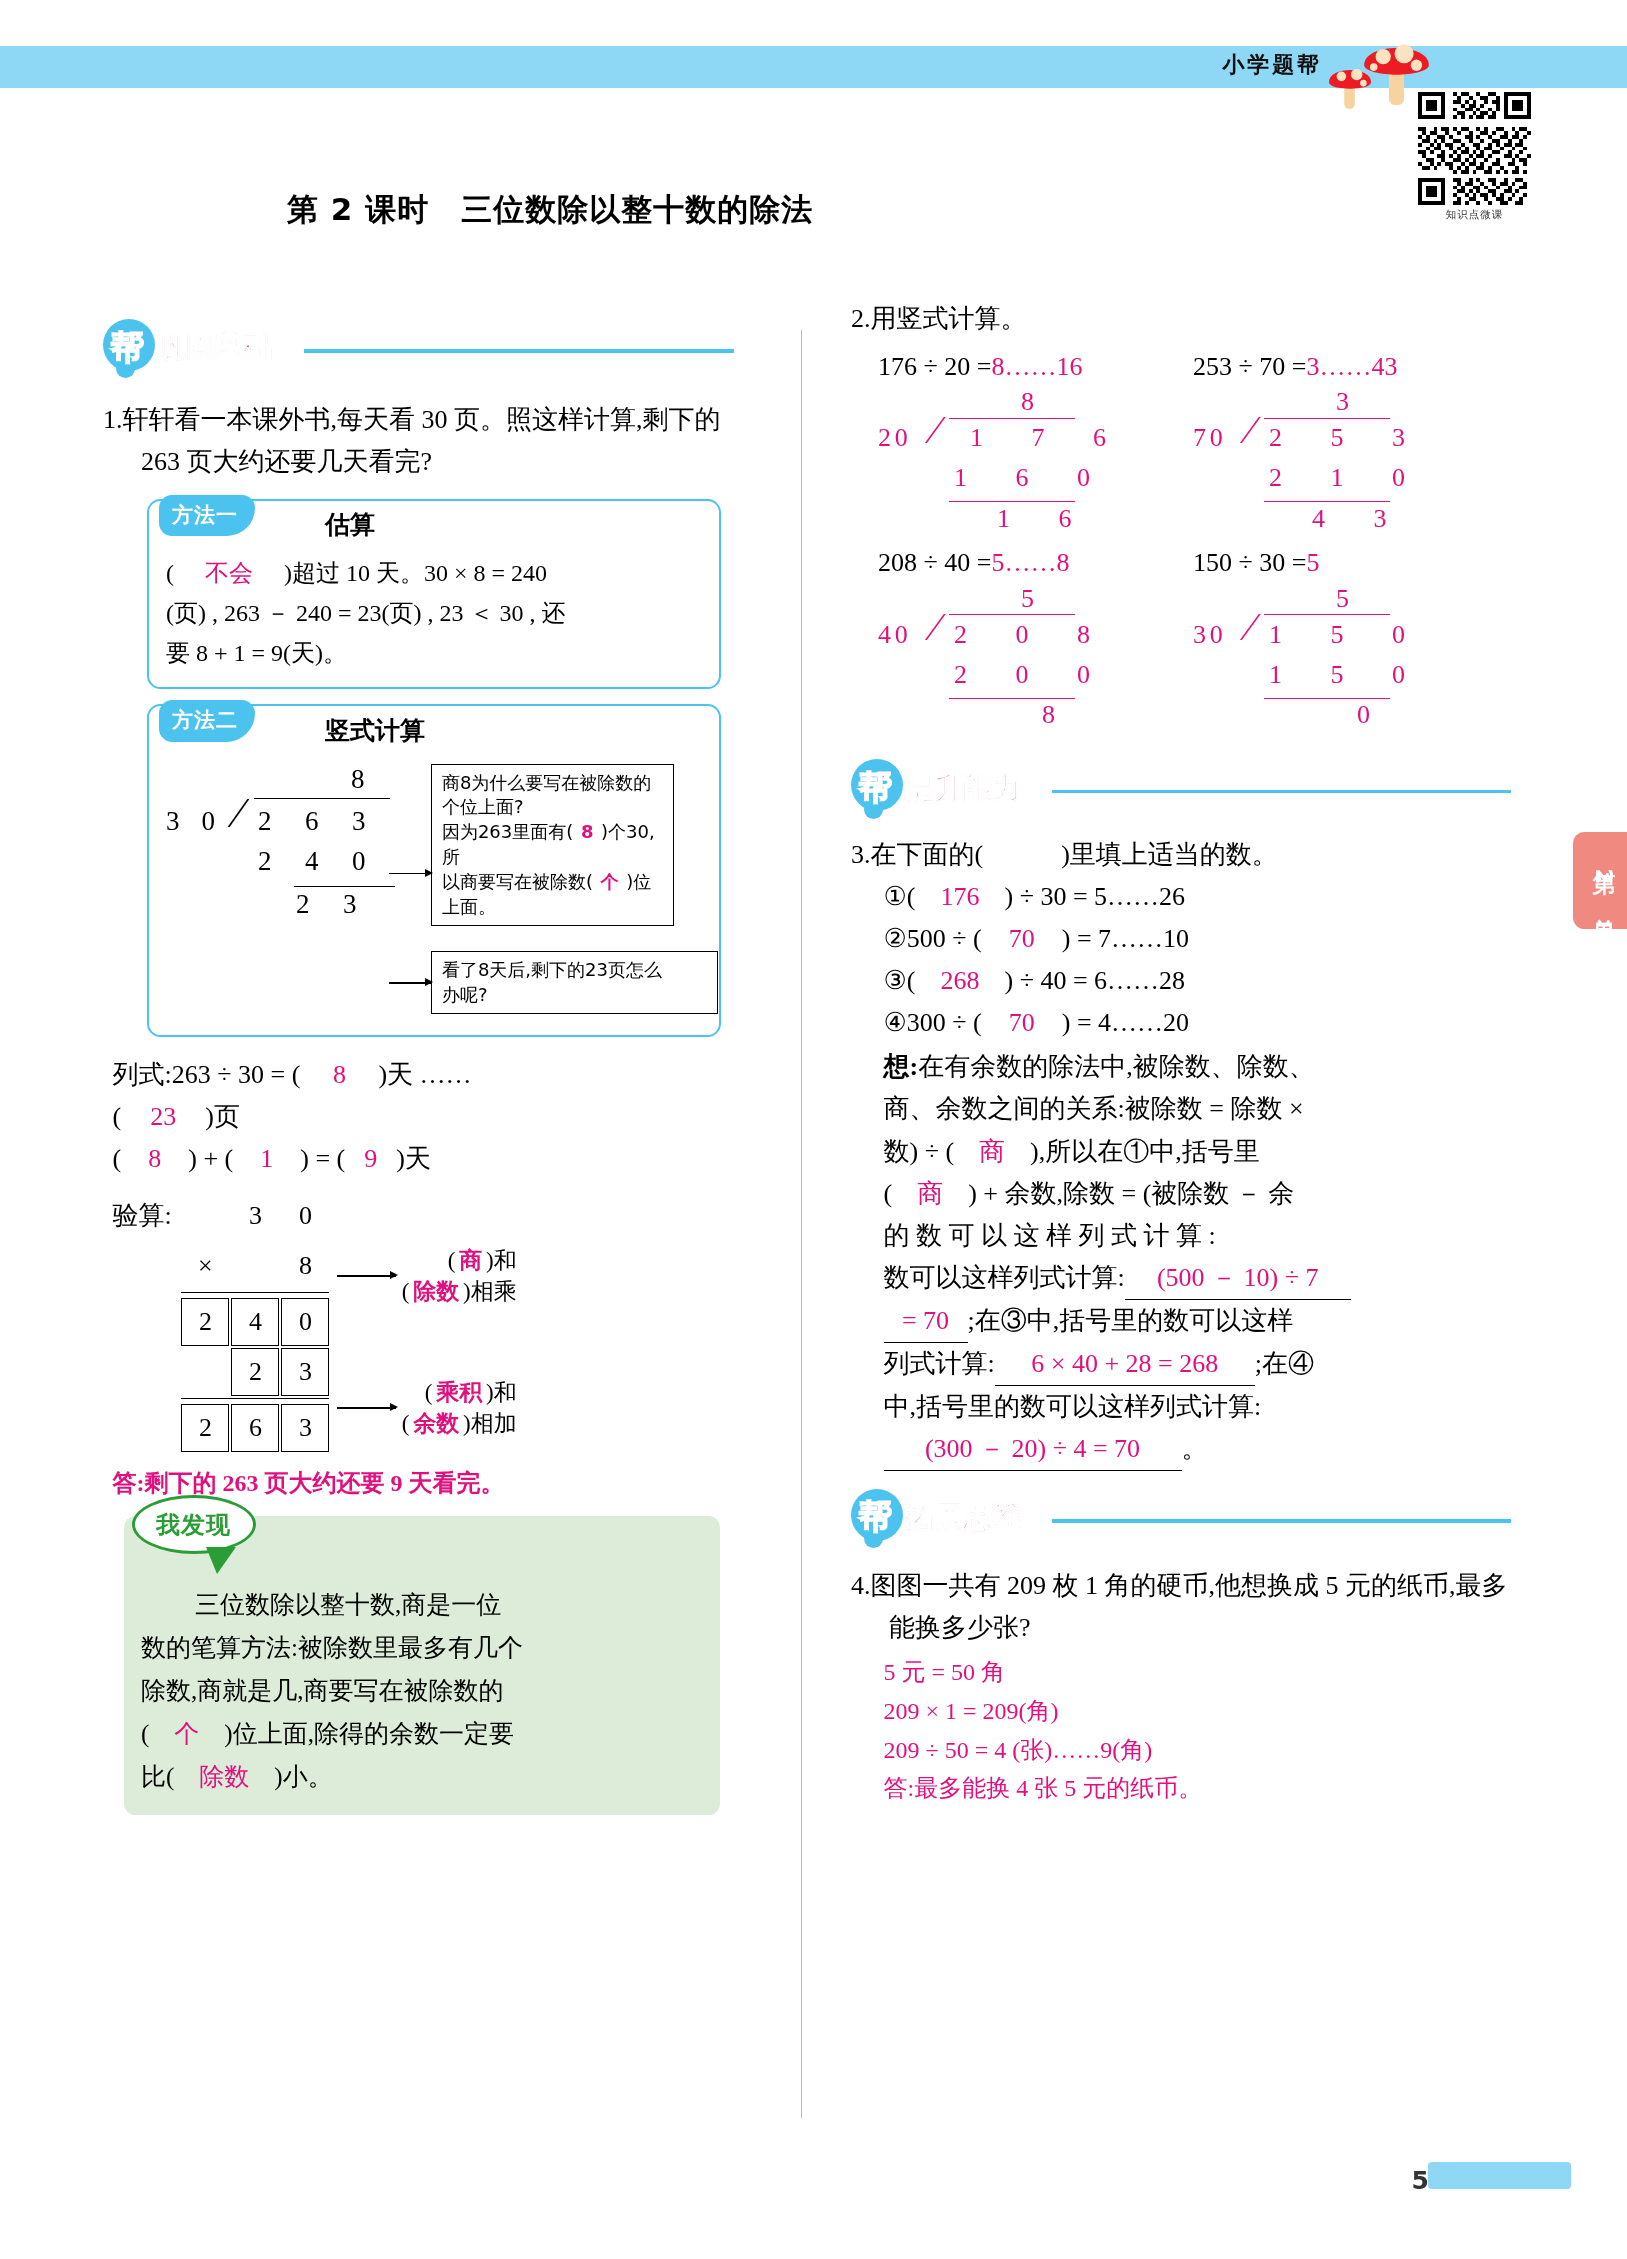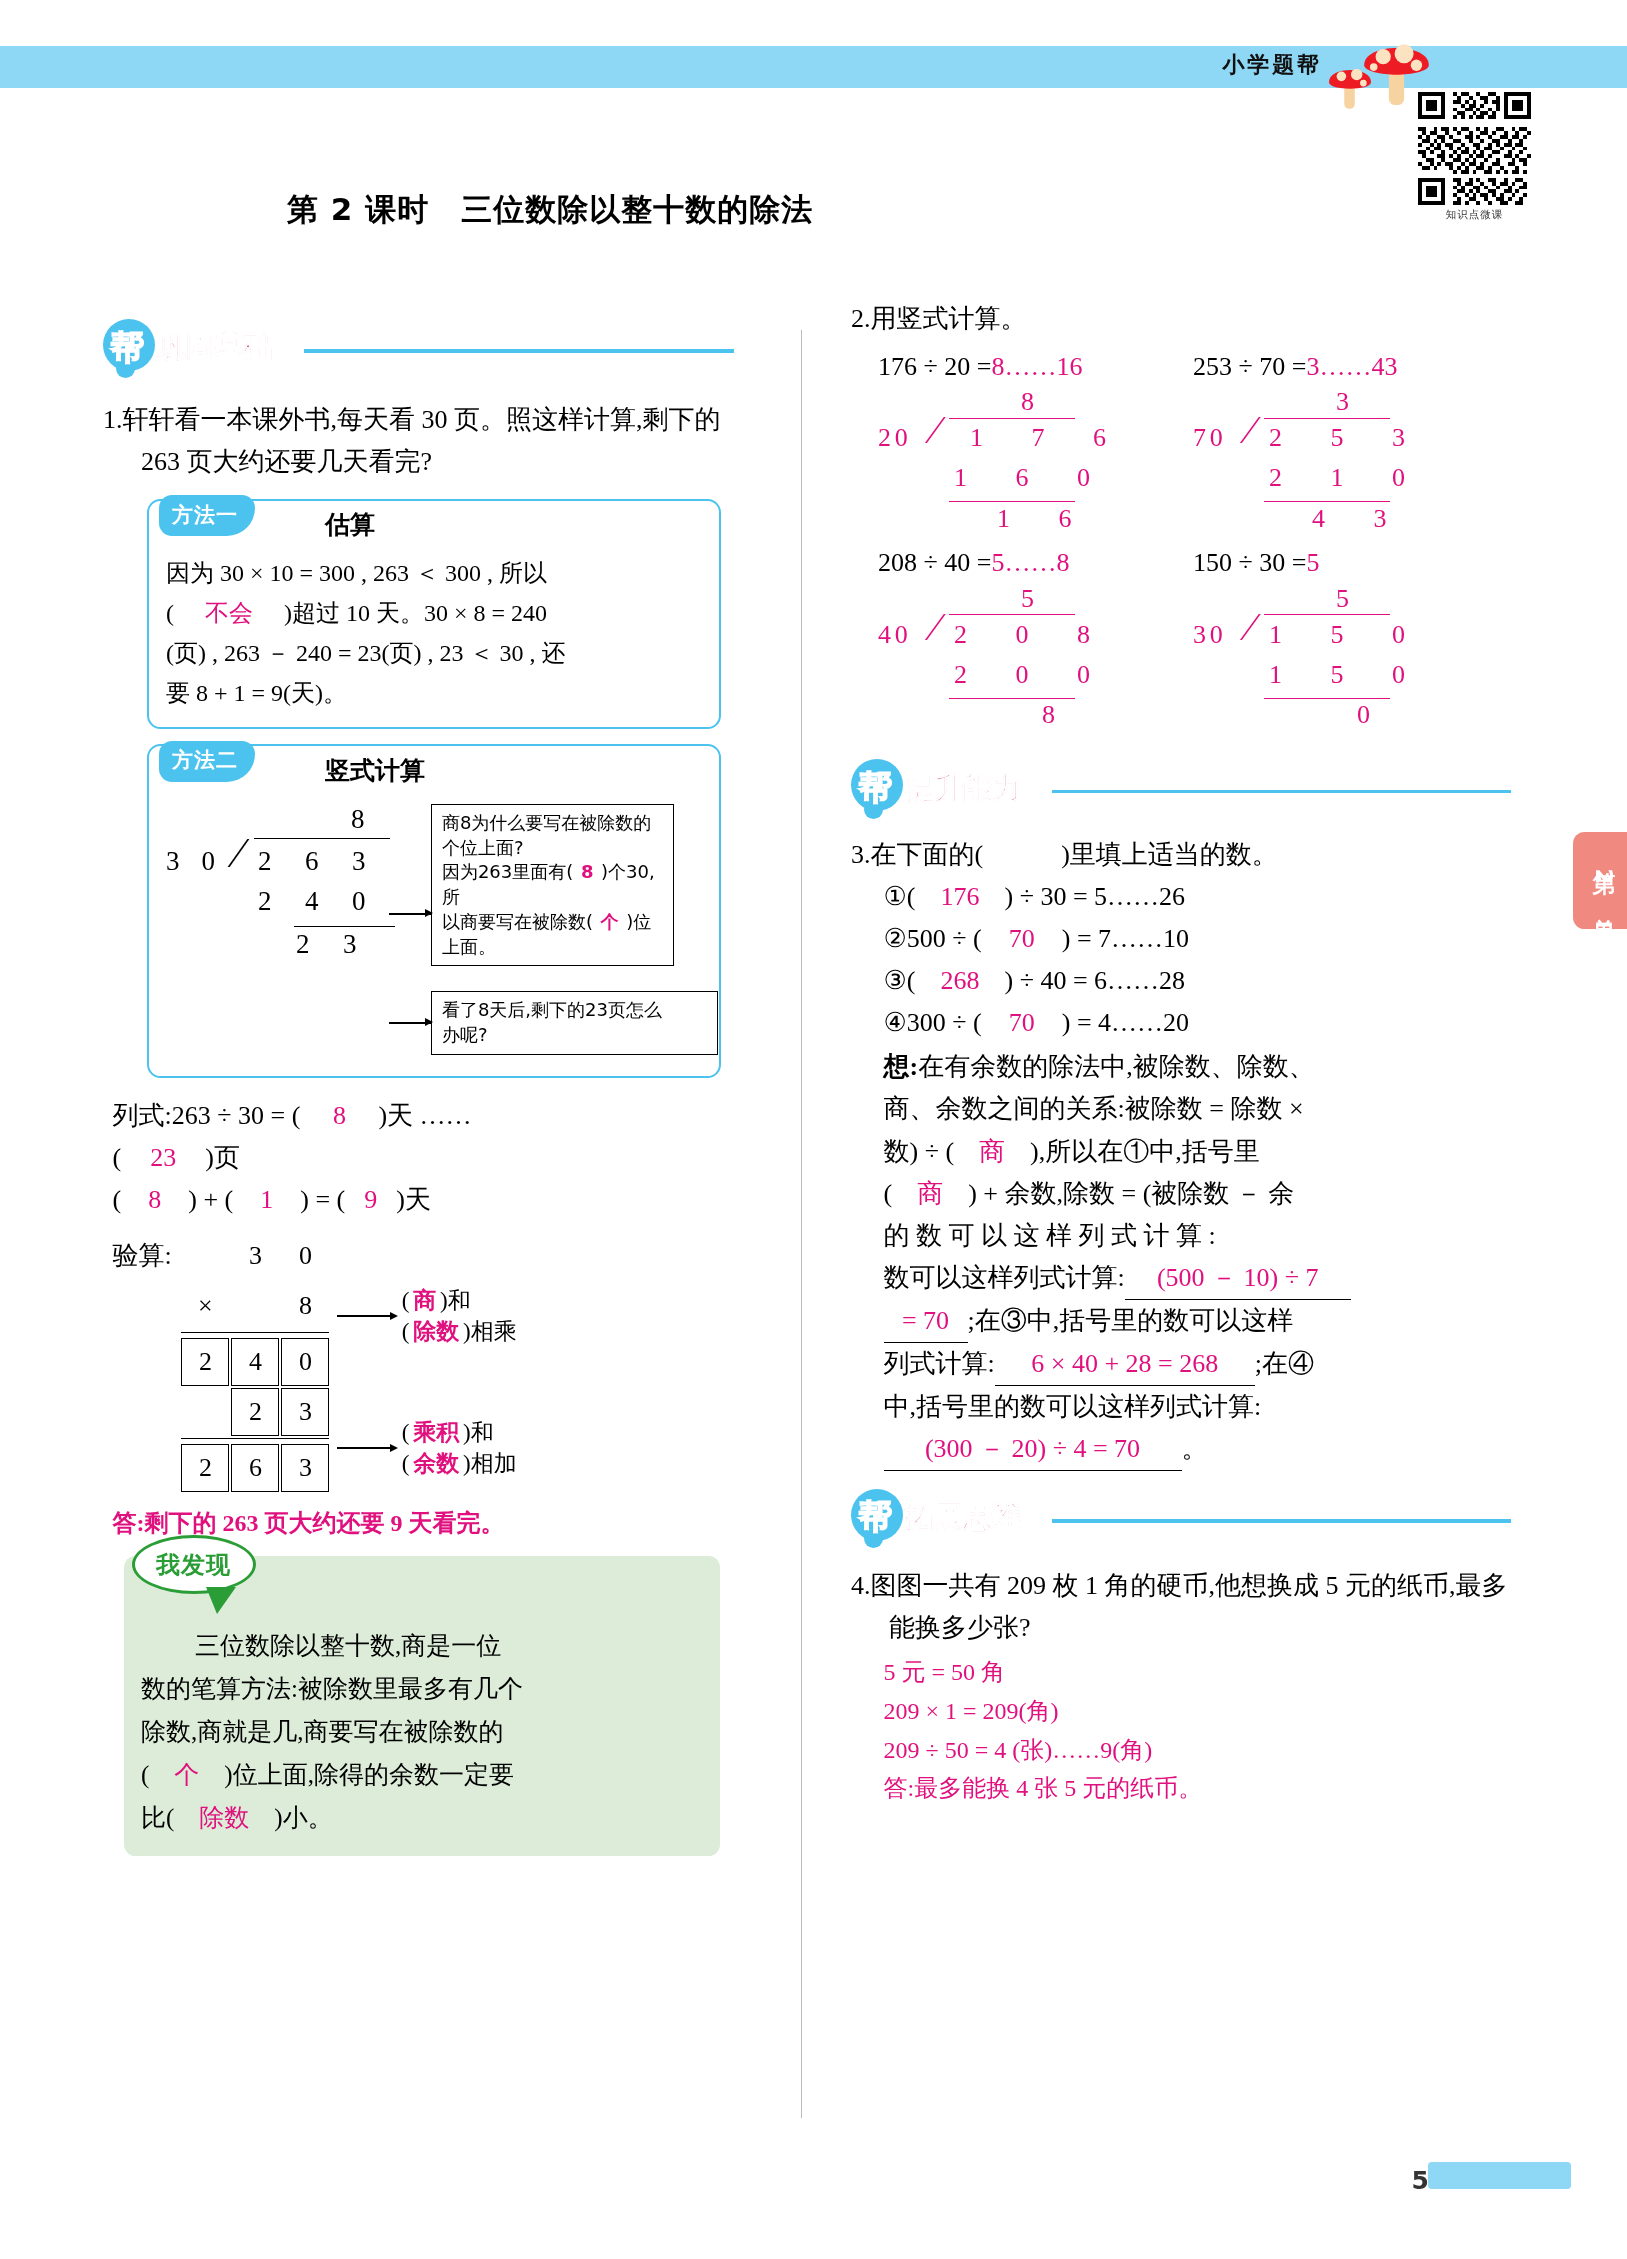--- a/index.html
+++ b/index.html
@@ -417,21 +417,20 @@
       <div class="sec-rule"></div>
     </div>
 
     <div class="q hang" style="margin-top:21px;">
       <span>1.</span><span>轩轩看一本课外书,每天看 30 页。照这样计算,剩下的 263 页大约还要几天看完?</span>
     </div>
 
     <div class="method">
       <div class="method-tab">方法一</div>
       <div class="method-name">估算</div>
-      <p>因为 30 × 10 = 300 , 263 ＜ 300 , 所以</p>
       <p>
         <span>(</span>
         <span class="pink" style="padding:0 25px;">不会</span>
         <span>)超过 10 天。30 × 8 = 240</span>
       </p>
       <p>(页) , 263 － 240 = 23(页) , 23 ＜ 30 , 还</p>
       <p>要 8 + 1 = 9(天)。</p>
     </div>
 
     <div class="method" style="padding-bottom:21px;">
@@ -522,21 +521,21 @@
                 <td colspan="3"></td>
               </tr>
           <tr>
             <td class="boxed">2</td>
             <td class="boxed">6</td>
             <td class="boxed">3</td>
           </tr>
         </tbody>
           </table>
       </div>
-      <div style="margin-left:5.7px; position:relative; width:249px; font-size:23px;">
+      <div style="margin-left:5.7px; position:relative; width:249px; font-size:23px;text-align:right;">
         <div style="position:absolute; top:55px; left:0; display:flex; align-items:center;">
           <span class="arrow-line" style="width:59px;"></span>
           <div style="margin-left:5.7px;">
             <div><span>(</span><span class="pinkb" style="padding:0 3.8px;">商</span><span>)和</span></div>
             <div><span>(</span><span class="pinkb" style="padding:0 3.8px;">除数</span><span>)相乘</span></div>
           </div>
         </div>
         <div style="position:absolute; top:187px; left:0; display:flex; align-items:center;">
           <span class="arrow-line" style="width:59px;"></span>
           <div style="margin-left:5.7px;">

